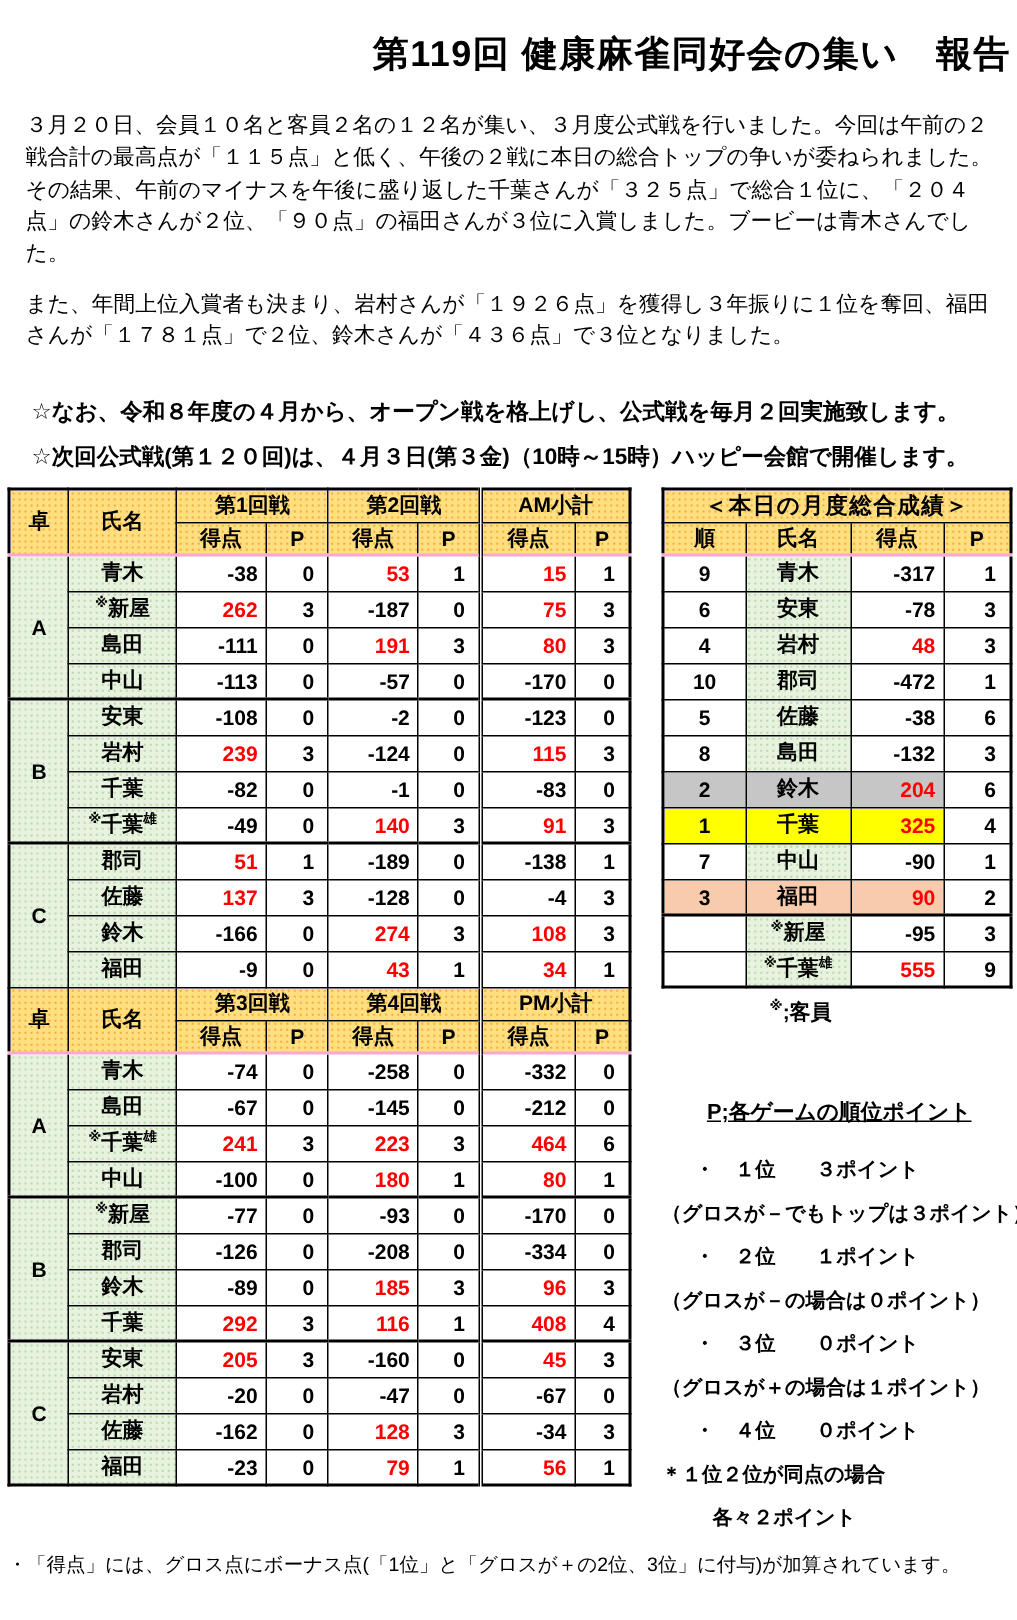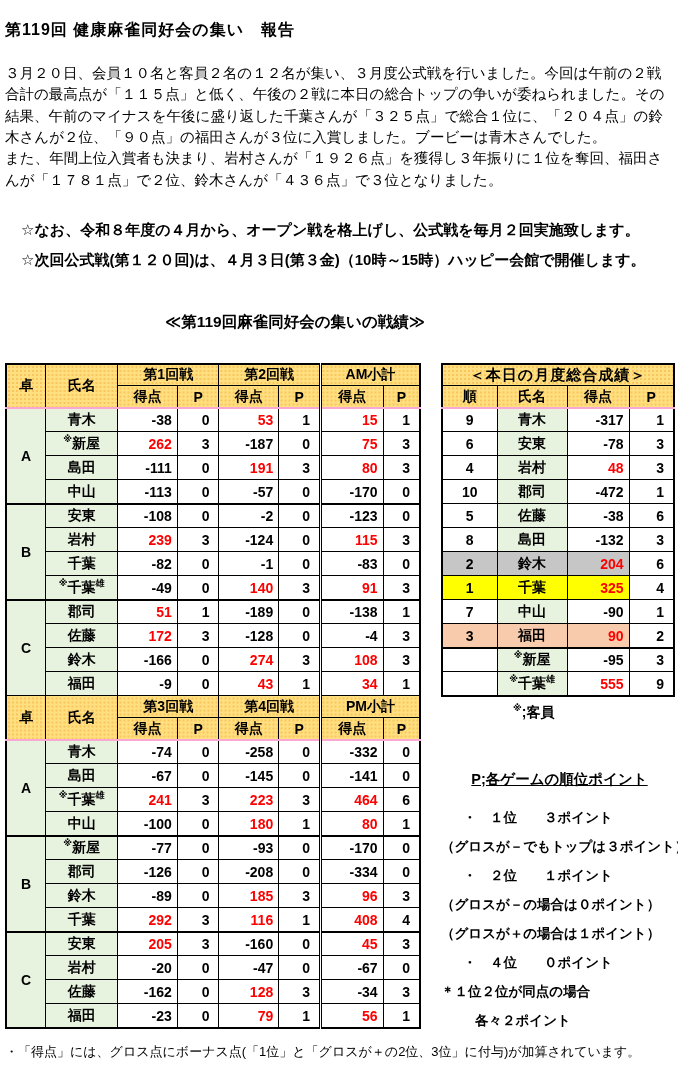--- a/index.html
+++ b/index.html
@@ -1,19 +1,19 @@
 <!DOCTYPE html>
 <html style="--accent-red: #ff0000; --header-bg: #ffdf80; --header-dot: #f3ad3d; --green-bg: #e7f3de; --green-dot: #b9d8ae; --hl-gray: #c6c6c6; --hl-yellow: #ffff00; --hl-pink: #f8cbad;"><head>
 <meta charset="utf-8">
 <style>
   html,body{margin:0;padding:0;background:#fff;color:#000;}
   body{width:678px;font-family:"Liberation Sans","DejaVu Sans",sans-serif;}
   .page{padding:4px 4px 10px 5px;box-sizing:border-box;}
-  .title{font-size:16px;font-weight:bold;text-align:left;margin:16px 0 22px 0;letter-spacing:1px;}
-  .body-text{font-size:14.5px;line-height:1.47;margin:0;text-align:left;}
+  .title{font-size:24px;font-weight:bold;text-align:right;margin:16px 0 22px 0;letter-spacing:1px;}
+  .body-text{font-size:14.5px;line-height:1.47;margin:12px;text-align:left;}
   .announce{font-size:15px;font-weight:bold;margin:0 0 11px 16px;}
   .announce-block{margin-top:30px;}
   .results-heading{font-size:15.5px;font-weight:bold;text-align:center;width:580px;margin:42px 0 30px 0;}
   .tables{display:flex;gap:20px;align-items:flex-start;}
   table{border-collapse:collapse;border:2px solid #000;table-layout:fixed;}
   th,td{border:1px solid #000;height:24px;font-size:14px;font-weight:bold;padding:0 3px;box-sizing:border-box;overflow:hidden;white-space:nowrap;}
   .hd th{background-color:var(--header-bg);background-image:radial-gradient(var(--header-dot) 24%,transparent 26%);background-size:4px 4px;height:22px;}
   .hd2 th{height:22px;}
   .hdrow-b{border-bottom:2px solid #f9a8d4;}
   .g,.nm{background-color:var(--green-bg);background-image:radial-gradient(var(--green-dot) 22%,transparent 24%);background-size:4px 4px;text-align:center;}
@@ -46,21 +46,20 @@
   <div class="title">第119回 健康麻雀同好会の集い　報告</div>
 
   <p class="body-text">３月２０日、会員１０名と客員２名の１２名が集い、３月度公式戦を行いました。今回は午前の２戦合計の最高点が「１１５点」と低く、午後の２戦に本日の総合トップの争いが委ねられました。その結果、午前のマイナスを午後に盛り返した千葉さんが「３２５点」で総合１位に、「２０４点」の鈴木さんが２位、「９０点」の福田さんが３位に入賞しました。ブービーは青木さんでした。</p>
   <p class="body-text">また、年間上位入賞者も決まり、岩村さんが「１９２６点」を獲得し３年振りに１位を奪回、福田さんが「１７８１点」で２位、鈴木さんが「４３６点」で３位となりました。</p>
 
   <div class="announce-block">
     <p class="announce">☆なお、令和８年度の４月から、オープン戦を格上げし、公式戦を毎月２回実施致します。</p>
     <p class="announce">☆次回公式戦(第１２０回)は、４月３日(第３金)（10時～15時）ハッピー会館で開催します。</p>
   </div>
 
-  <div class="results-heading">≪第119回麻雀同好会の集いの戦績≫</div>
 
   <div class="tables">
 
     <div class="left-col">
       <table>
         <colgroup>
             <col style="width:40px">
             <col style="width:72px">
             <col style="width:60px">
             <col style="width:42px">
@@ -168,21 +167,21 @@
           <td class="nm"><sup></sup><span>郡司</span><sup></sup></td>
           <td class="sc pos">51</td>
               <td class="pp">1</td>
           <td class="sc">-189</td>
               <td class="pp">0</td>
           <td class="sc dbl">-138</td>
               <td class="pp">1</td>
         </tr>
         <tr>
           <td class="nm"><sup></sup><span>佐藤</span><sup></sup></td>
-          <td class="sc pos">172</td>
+          <td class="sc pos">137</td>
               <td class="pp">3</td>
           <td class="sc">-128</td>
               <td class="pp">0</td>
           <td class="sc dbl">-4</td>
               <td class="pp">3</td>
         </tr>
         <tr>
           <td class="nm"><sup></sup><span>鈴木</span><sup></sup></td>
           <td class="sc">-166</td>
               <td class="pp">0</td>
@@ -226,21 +225,21 @@
               <td class="pp">0</td>
           <td class="sc dbl">-332</td>
               <td class="pp">0</td>
         </tr>
         <tr>
           <td class="nm"><sup></sup><span>島田</span><sup></sup></td>
           <td class="sc">-67</td>
               <td class="pp">0</td>
           <td class="sc">-145</td>
               <td class="pp">0</td>
-          <td class="sc dbl">-141</td>
+          <td class="sc dbl">-212</td>
               <td class="pp">0</td>
         </tr>
         <tr>
           <td class="nm"><sup>※</sup><span>千葉</span><sup>雄</sup></td>
           <td class="sc pos">241</td>
               <td class="pp">3</td>
           <td class="sc pos">223</td>
               <td class="pp">3</td>
           <td class="sc dbl pos">464</td>
               <td class="pp">6</td>
@@ -428,20 +427,21 @@
         </table>
 
       <div class="guest-note"><sup>※</sup><span>;客員</span></div>
 
       <div class="p-rules">
         <div class="p-heading">P;各ゲームの順位ポイント</div>
         <div class="p-line ind">・　１位　　３ポイント</div>
         <div class="p-line">（グロスが－でもトップは３ポイント）</div>
         <div class="p-line ind">・　２位　　１ポイント</div>
         <div class="p-line">（グロスが－の場合は０ポイント）</div>
+        <div class="p-line ind">・　３位　　０ポイント</div>
         <div class="p-line">（グロスが＋の場合は１ポイント）</div>
         <div class="p-line ind">・　４位　　０ポイント</div>
         <div class="p-line">＊１位２位が同点の場合</div>
         <div class="p-line ind2">各々２ポイント</div>
       </div>
     </div>
   </div>
 
   <p class="footnote">・「得点」には、グロス点にボーナス点(「1位」と「グロスが＋の2位、3位」に付与)が加算されています。</p>
 </div>

